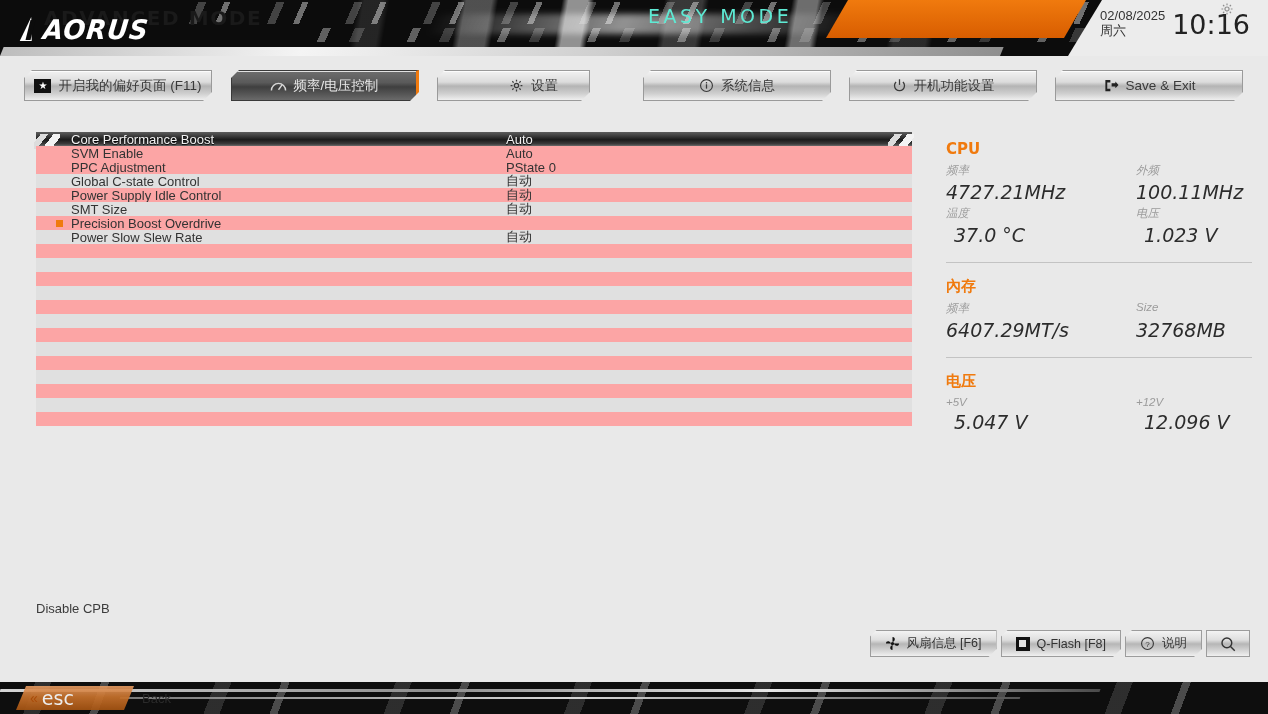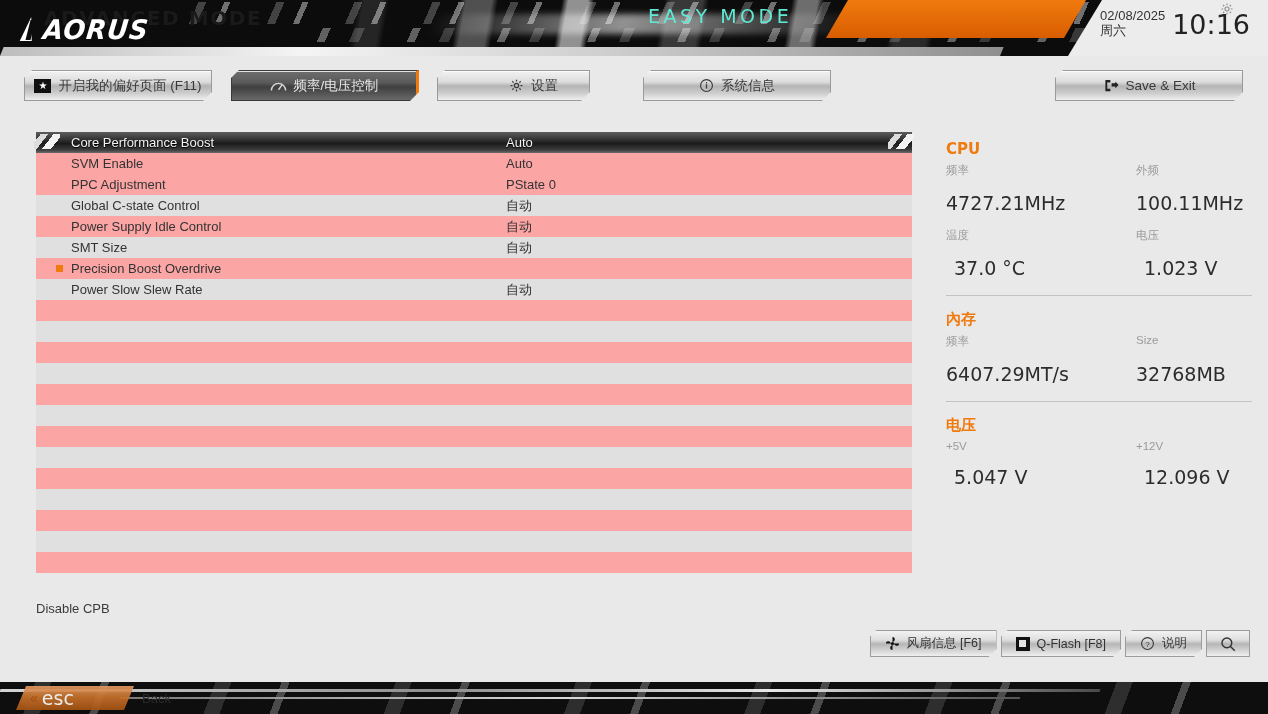--- a/index.html
+++ b/index.html
@@ -144,21 +144,21 @@
     width: 17px; height: 14px; background: #111;
     display: inline-flex; align-items: center; justify-content: center;
     color: #fff; font-size: 10px; line-height: 1;
   }
 
   
   .list {
     position: absolute; left: 36px; top: 132px; width: 876px; height: 452px;
   }
   .row {
-    position: relative; height: 21px; display: flex; align-items: center;
+    position: relative; height: 14px; display: flex; align-items: center;
     font-size: 13px; color: #333;
   }
   .row.odd  { background: #e0e0e0; }
   .row.even { background: #fca5a5; }
   .row.selected {
     background: linear-gradient(180deg, #5d5d5d 0%, #3a3a3a 30%, #1b1b1b 55%, #3c3c3c 85%, #6b6b6b 100%);
     color: #f2f2f2;
   }
   .row.selected::before {
     content: ""; position: absolute; left: -2px; top: 2px;
@@ -186,21 +186,21 @@
   .helptext {
     position: absolute; left: 36px; top: 601px; font-size: 13px; color: #3c3c3c;
   }
 
   
   .sidebar { position: absolute; left: 946px; top: 140px; width: 306px; }
   .sb-section-title {
     color: #f07a0e; font-size: 15px; font-weight: 700; margin-bottom: 5px;
     font-family: "DejaVu Sans", sans-serif;
   }
-  .sb-grid { display: grid; grid-template-columns: 190px 1fr; row-gap: 14px; }
+  .sb-grid { display: grid; grid-template-columns: 190px 1fr; row-gap: 3px; font-style: italic; }
   .sb-key { font-size: 11.5px; color: #9b9b9b; }
   .sb-val { font-size: 19px; color: #2c2c2c; font-family: "DejaVu Sans", sans-serif; }
   .sb-val.indent { padding-left: 8px; }
   .sb-divider { height: 1px; background: #c3c3c3; margin: 16px 0 14px 0; }
 
   
   .btnbar { position: absolute; right: 18px; top: 630px; display: flex; gap: 4px; }
   .fbtn {
     height: 27px; padding: 0 14px;
     display: flex; align-items: center; justify-content: center; gap: 7px;
@@ -325,20 +325,29 @@
       <span class="ico">
         <svg width="15" height="15" viewBox="0 0 24 24">
           <circle cx="12" cy="12" r="9.5" fill="none" stroke="#3a3a3a" stroke-width="1.8"></circle>
           <rect x="11" y="10" width="2" height="7" fill="#3a3a3a"></rect>
           <rect x="11" y="6.5" width="2" height="2.2" fill="#3a3a3a"></rect>
         </svg>
       </span>
       <span>系统信息</span>
     </div>
 
+    <div class="tab" style="left:849px; width:188px;">
+      <span class="ico">
+        <svg width="15" height="15" viewBox="0 0 24 24">
+          <path d="M6.5 6.5a8 8 0 1 0 11 0" fill="none" stroke="#3a3a3a" stroke-width="2"></path>
+          <rect x="11" y="2" width="2" height="9" fill="#3a3a3a"></rect>
+        </svg>
+      </span>
+      <span>开机功能设置</span>
+    </div>
 
     <div class="tab" style="left:1055px; width:188px;">
       <span class="ico">
         <svg width="16" height="15" viewBox="0 0 24 24">
           <path d="M3 3h8v4H6v10h5v4H3z" fill="#222"></path>
           <path d="M13 8.5h6v-3l5 5.5-5 5.5v-3h-6z" fill="#222"></path>
         </svg>
       </span>
       <span>Save &amp; Exit</span>
     </div>

